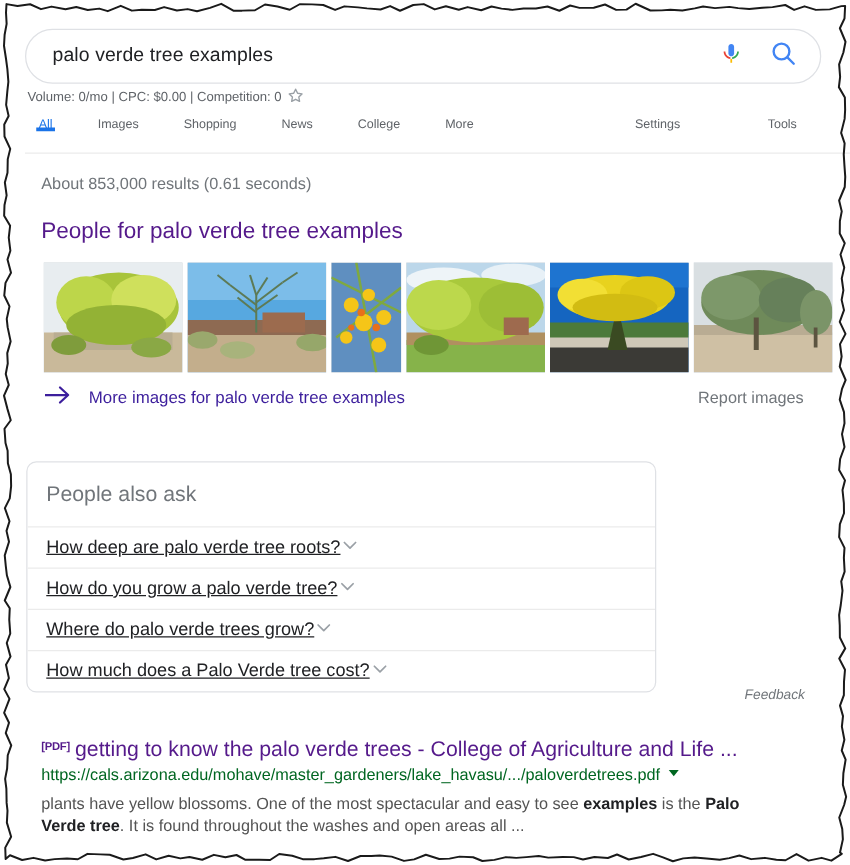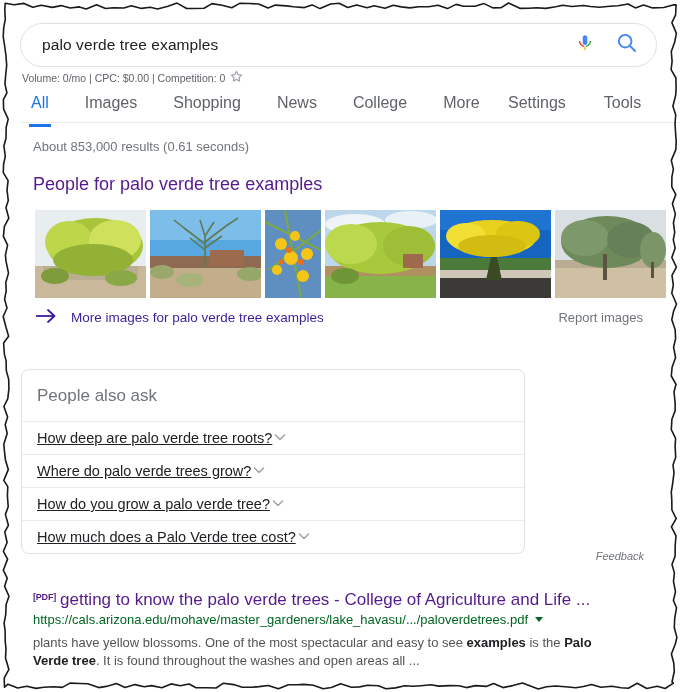--- a/index.html
+++ b/index.html
@@ -103,25 +103,26 @@
     top: 0;
     display: flex;
     align-items: flex-start;
   }
   .nav-right {
     position: absolute;
     left: 508px;
     top: 0;
     display: flex;
     align-items: center;
+    gap: 32px;
   }
   .nav-item {
-    font-size: 16px;
+    font-size: 10px;
     color: #5f6368;
-    padding: 6px 0 15px 0;
+    padding: 6px 0 0 0;
     margin-right: 36px;
     cursor: pointer;
     position: relative;
     white-space: nowrap;
   }
   .nav-right .nav-item { margin-right: 38px; }
   .nav-item.active { color: #1a73e8; font-weight: normal; }
   .nav-item.active::after {
     content: "";
     position: absolute;
@@ -475,30 +476,30 @@
     <div class="paa-item">
       <span>How deep are palo verde tree roots?</span>
       <span class="chevron-icon">
         <svg width="16" height="16" viewBox="0 0 16 16">
           <polyline points="3.5,6 8,10.5 12.5,6" fill="none" stroke="#9aa0a6" stroke-width="1.4" stroke-linecap="round" stroke-linejoin="round"></polyline>
         </svg>
       </span>
     </div>
 
     <div class="paa-item">
-      <span>Where do palo verde trees grow?</span>
+      <span>How do you grow a palo verde tree?</span>
       <span class="chevron-icon">
         <svg width="16" height="16" viewBox="0 0 16 16">
           <polyline points="3.5,6 8,10.5 12.5,6" fill="none" stroke="#9aa0a6" stroke-width="1.4" stroke-linecap="round" stroke-linejoin="round"></polyline>
         </svg>
       </span>
     </div>
 
     <div class="paa-item">
-      <span>How do you grow a palo verde tree?</span>
+      <span>Where do palo verde trees grow?</span>
       <span class="chevron-icon">
         <svg width="16" height="16" viewBox="0 0 16 16">
           <polyline points="3.5,6 8,10.5 12.5,6" fill="none" stroke="#9aa0a6" stroke-width="1.4" stroke-linecap="round" stroke-linejoin="round"></polyline>
         </svg>
       </span>
     </div>
 
     <div class="paa-item">
       <span>How much does a Palo Verde tree cost?</span>
       <span class="chevron-icon">

